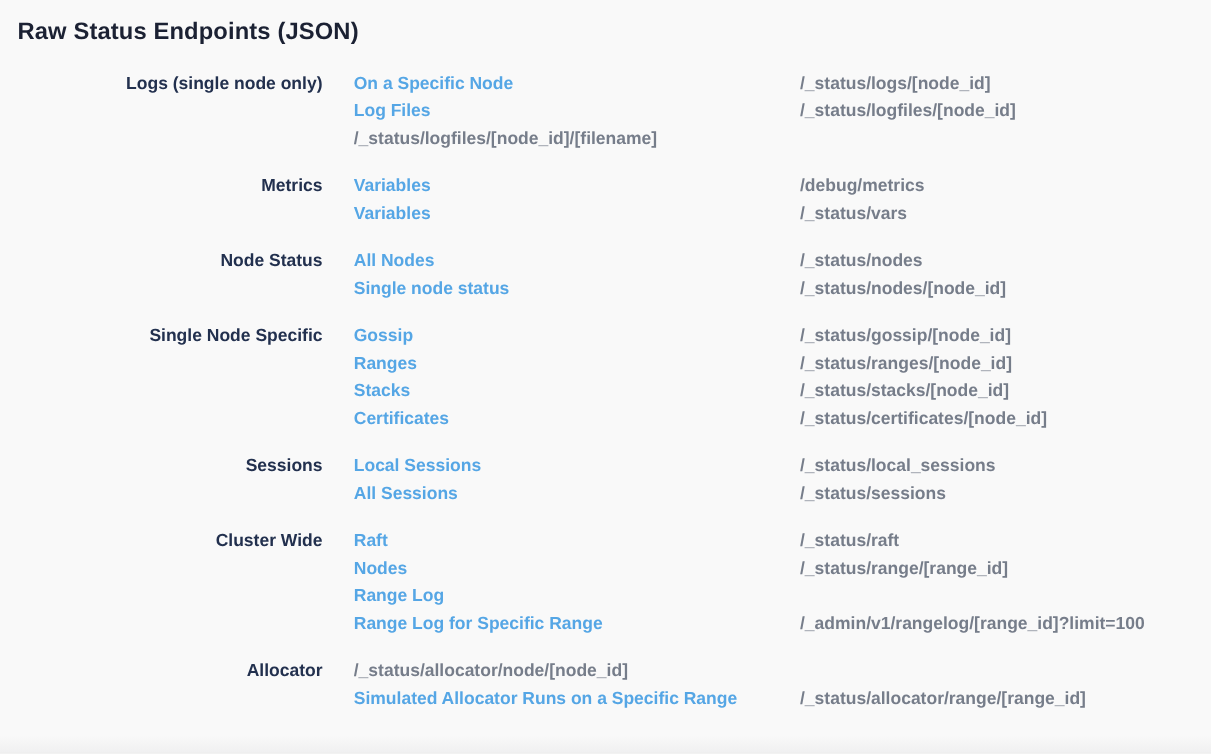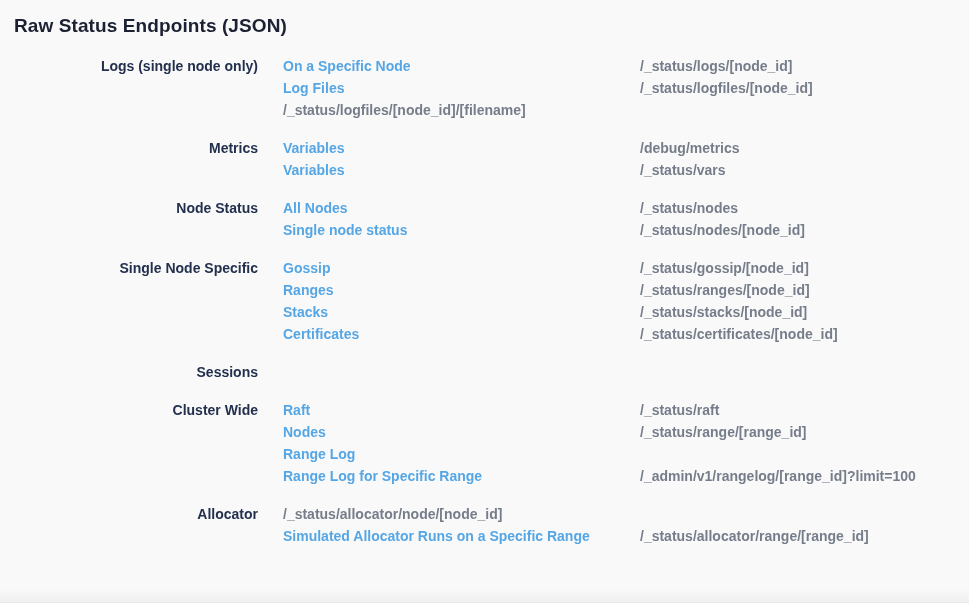--- a/index.html
+++ b/index.html
@@ -150,20 +150,31 @@
 
   <div class="endpoint-row">
     <a class="endpoint-link">Certificates</a>
     <span class="endpoint-url">/_status/certificates/[node_id]</span>
   </div>
 </div>
   </div>
 
   <div class="group">
     <div class="group-category">Sessions</div>
+    <div class="group-rows">
+  <div class="endpoint-row">
+    <a class="endpoint-link">Local Sessions</a>
+    <span class="endpoint-url">/_status/local_sessions</span>
+  </div>
+
+  <div class="endpoint-row">
+    <a class="endpoint-link">All Sessions</a>
+    <span class="endpoint-url">/_status/sessions</span>
+  </div>
+</div>
   </div>
 
   <div class="group">
     <div class="group-category">Cluster Wide</div>
     <div class="group-rows">
   <div class="endpoint-row">
     <a class="endpoint-link">Raft</a>
     <span class="endpoint-url">/_status/raft</span>
   </div>
 

